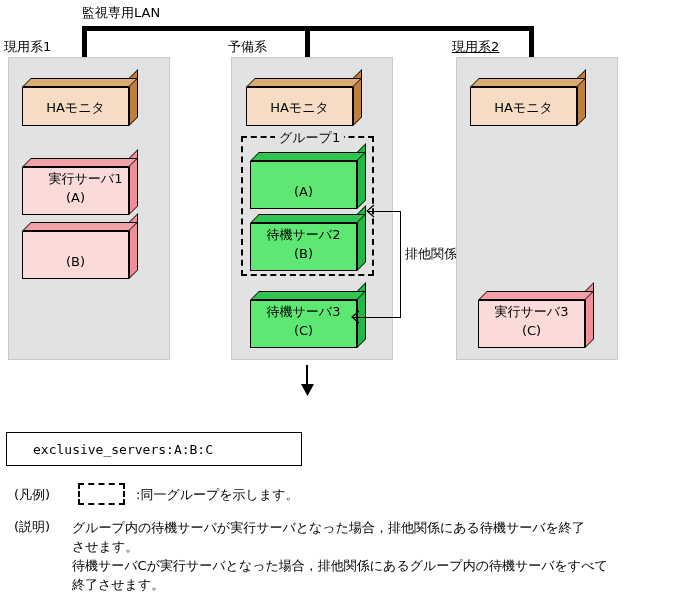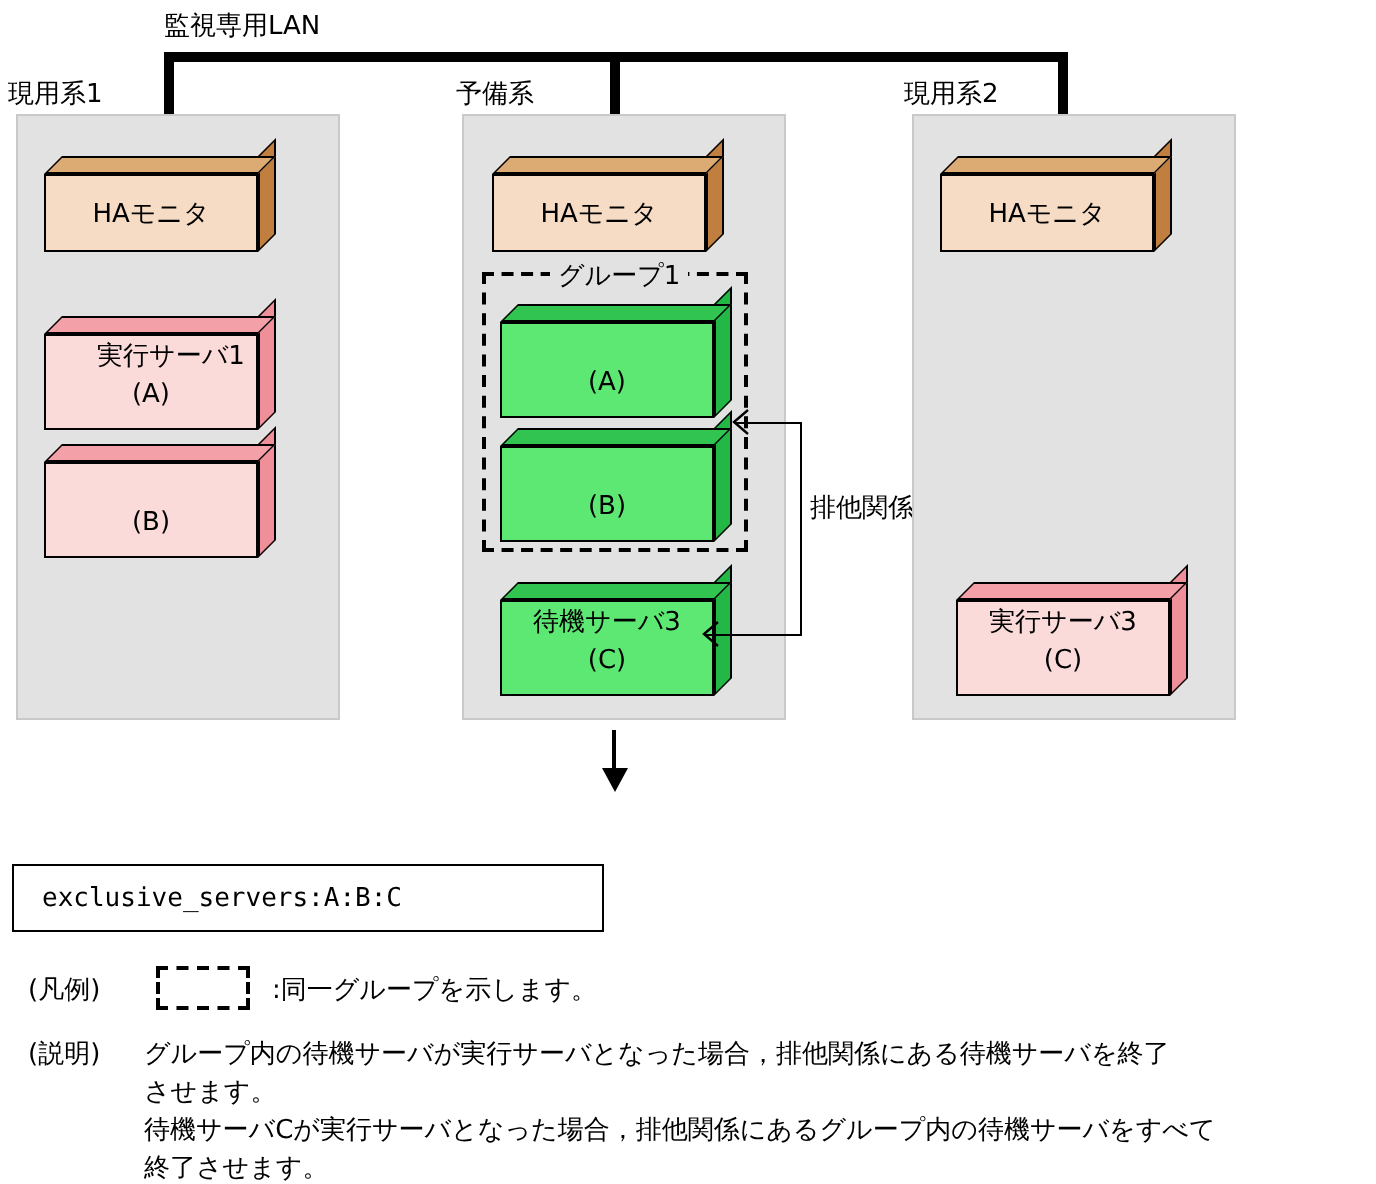--- a/index.html
+++ b/index.html
@@ -52,21 +52,21 @@
   .group-label{background:#e2e2e2;font-size:13px;padding:0 4px;white-space:nowrap;}
 
   
   .ln{position:absolute;background:#000;}
   .rel-label{font-size:13px;white-space:nowrap;}
 
   
   .caption{font-size:13px;white-space:nowrap;}
   .cfg-box{border:1px solid #000;box-sizing:border-box;background:#fff;}
   .cfg-text{font-family:"DejaVu Sans Mono","Liberation Mono",monospace;
-    font-size:13px;white-space:pre;}
+    font-size:13px;white-space:pre;margin-left:12px;}
   .legend-swatch{border:2px dashed #000;box-sizing:border-box;}
   .note-key{font-size:13px;white-space:nowrap;}
   .note-body{font-size:13px;line-height:19px;white-space:pre-line;}
 </style>
 </head>
 <body>
 
 <div class="stage">
 
   <div class="abs lan-label">監視専用LAN</div>
@@ -117,20 +117,21 @@
     <div class="face side" style="left:107px;"></div>
     <div class="face top" style="width:107px;"></div>
     <div class="face front" style="width:107px;height:48px;"></div>
     <div class="label" style="top:32px;width:107px;">(A)</div>
   </div>
 
   <div class="box3d green" style="left:250px;top:214px;width:116px;height:57px;">
     <div class="face side" style="left:107px;"></div>
     <div class="face top" style="width:107px;"></div>
     <div class="face front" style="width:107px;height:48px;"></div>
+    <div class="label" style="top:13px;width:107px;">待機サーバ2</div>
     <div class="label" style="top:32px;width:107px;">(B)</div>
   </div>
 
   <div class="box3d green" style="left:250px;top:291px;width:116px;height:57px;">
     <div class="face side" style="left:107px;"></div>
     <div class="face top" style="width:107px;"></div>
     <div class="face front" style="width:107px;height:48px;"></div>
     <div class="label" style="top:13px;width:107px;">待機サーバ3</div>
     <div class="label" style="top:32px;width:107px;">(C)</div>
   </div>
@@ -140,21 +141,21 @@
   <div class="abs ln" style="left:352px;top:317px;width:49px;height:1px;"></div>
 
   <svg class="abs" style="left:360px;top:203px;" width="18" height="18">
     <path d="M 14 2 L 7 8 L 14 14" fill="none" stroke="#000" stroke-width="1.2"></path>
   </svg>
   <svg class="abs" style="left:345px;top:309px;" width="18" height="18">
     <path d="M 14 2 L 7 8 L 14 14" fill="none" stroke="#000" stroke-width="1.2"></path>
   </svg>
   <div class="abs rel-label" style="left:405px;top:245px;">排他関係</div>
 
-  <div class="abs panel-title" style="left:452px;">現用系2</div>
+  <div class="abs panel-title" style="left:452px;text-decoration:underline;">現用系2</div>
   <div class="abs panel" style="left:456px;width:160px;"></div>
 
   <div class="box3d peach" style="left:470px;top:78px;width:116px;height:48px;">
     <div class="face side" style="left:107px;"></div>
     <div class="face top" style="width:107px;"></div>
     <div class="face front" style="width:107px;height:39px;"></div>
     <div class="label" style="top:22px;width:107px;">HAモニタ</div>
   </div>
 
   <div class="box3d pink" style="left:478px;top:291px;width:116px;height:57px;padding-left:40px;">

